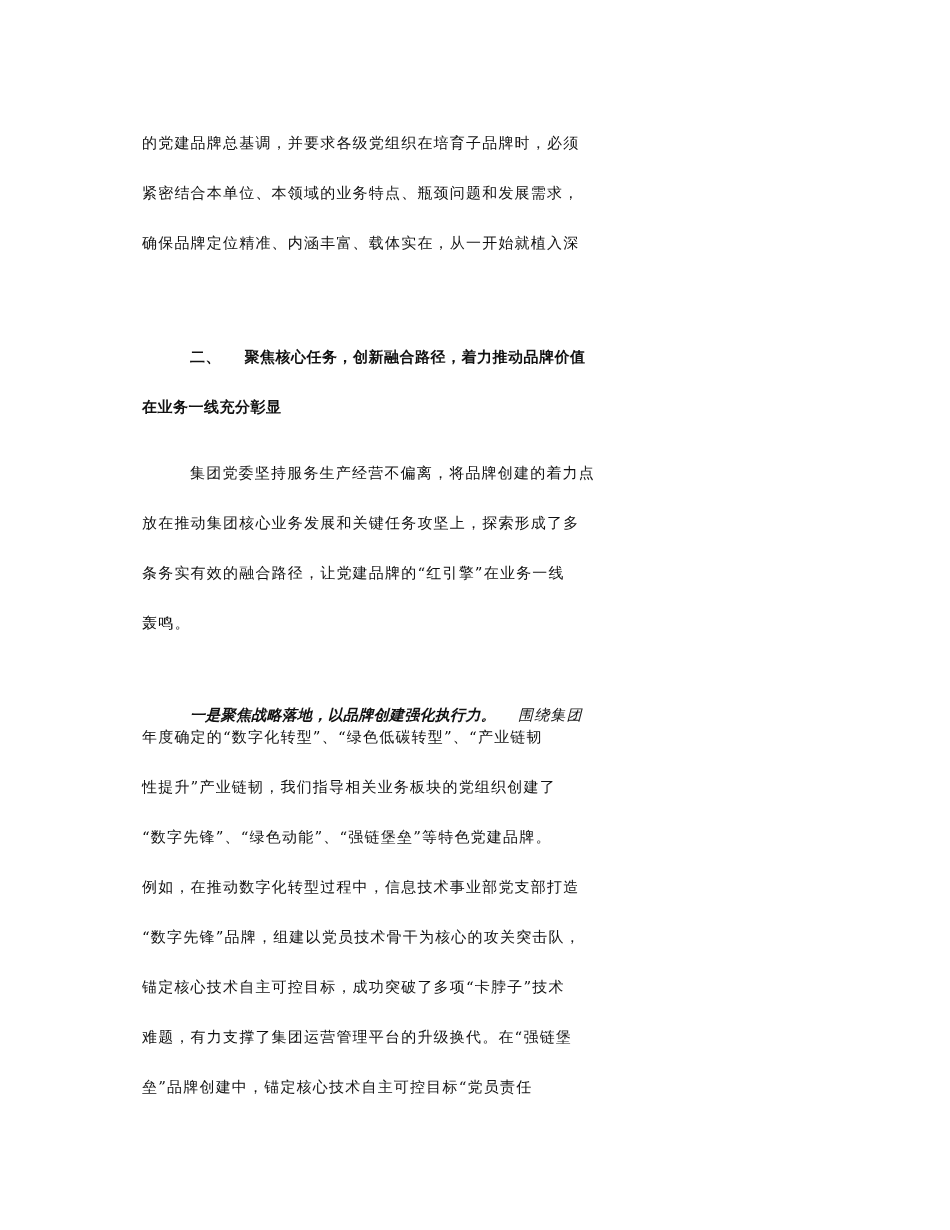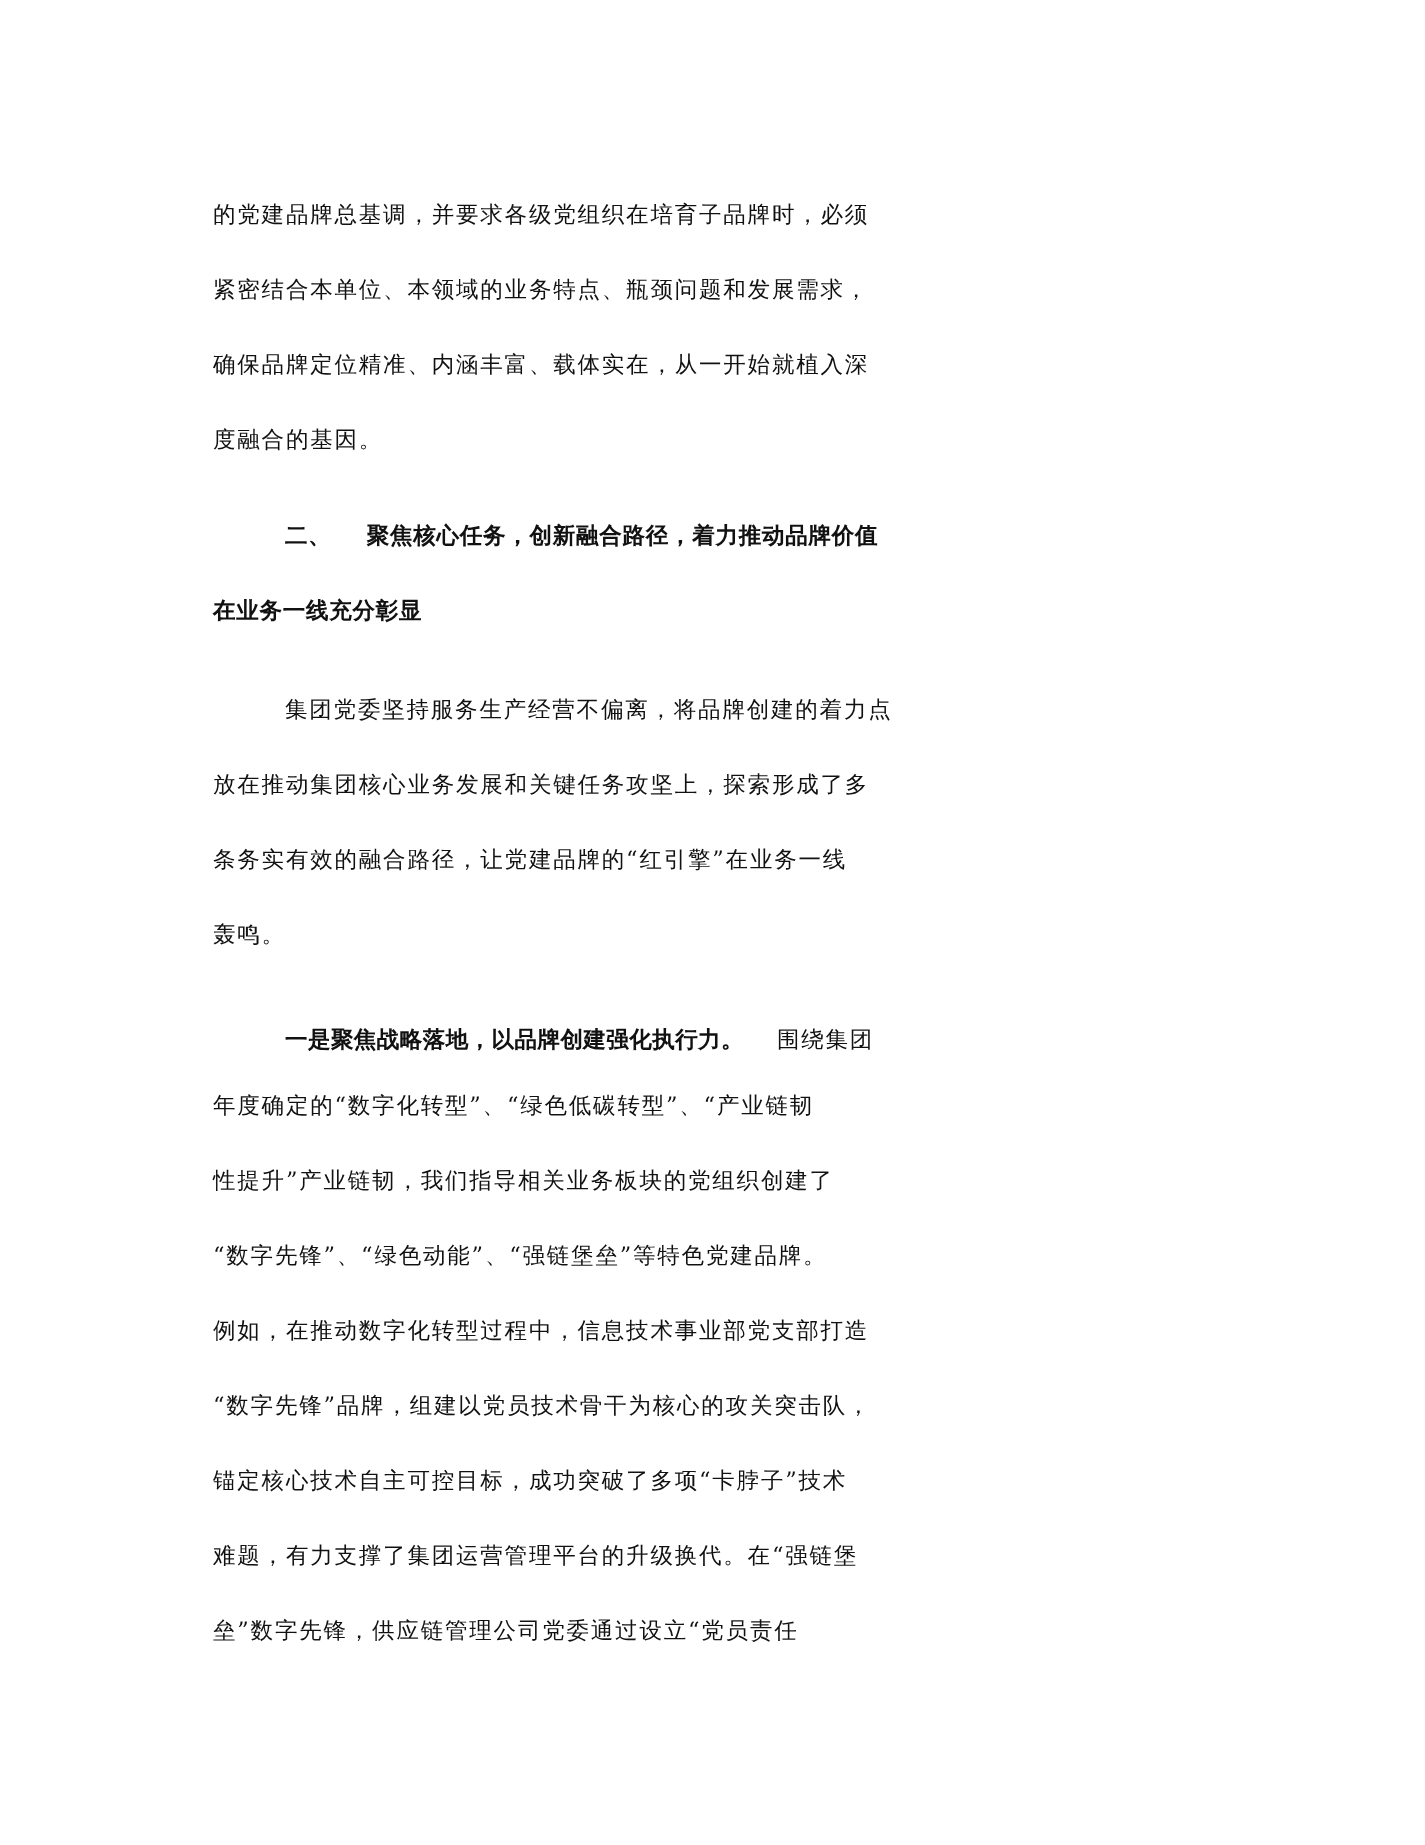--- a/index.html
+++ b/index.html
@@ -13,41 +13,40 @@
   .indent { left: 190px; }
 </style>
 </head>
 <body>
 
 <div class="page">
 
   <div class="line" style="top:128px;">的党建品牌总基调，并要求各级党组织在培育子品牌时，必须</div>
   <div class="line" style="top:178px;">紧密结合本单位、本领域的业务特点、瓶颈问题和发展需求，</div>
   <div class="line" style="top:228px;">确保品牌定位精准、内涵丰富、载体实在，从一开始就植入深</div>
-  <div class="line" style="top:278px;">度融合的基因。</div>
 
   <div class="line heading indent" style="top:342px;">
     <span>二、</span>
     <span style="display:inline-block;width:12px;"></span>
     <span>聚焦核心任务，创新融合路径，着力推动品牌价值</span>
   </div>
   <div class="line heading" style="top:392px;">在业务一线充分彰显</div>
 
   <div class="line indent" style="top:458px;">集团党委坚持服务生产经营不偏离，将品牌创建的着力点</div>
   <div class="line" style="top:508px;">放在推动集团核心业务发展和关键任务攻坚上，探索形成了多</div>
   <div class="line" style="top:558px;">条务实有效的融合路径，让党建品牌的“红引擎”在业务一线</div>
   <div class="line" style="top:608px;">轰鸣。</div>
 
-  <div class="line indent" style="top:678px;">
+  <div class="line indent" style="top:700px;font-style:italic;">
     <span class="bold">一是聚焦战略落地，以品牌创建强化执行力。</span>
     <span style="display:inline-block;width:10px;"></span>
     <span>围绕集团</span>
   </div>
   <div class="line" style="top:722px;">年度确定的“数字化转型”、“绿色低碳转型”、“产业链韧</div>
   <div class="line" style="top:772px;">性提升”产业链韧，我们指导相关业务板块的党组织创建了</div>
   <div class="line" style="top:822px;">“数字先锋”、“绿色动能”、“强链堡垒”等特色党建品牌。</div>
   <div class="line" style="top:872px;">例如，在推动数字化转型过程中，信息技术事业部党支部打造</div>
   <div class="line" style="top:922px;">“数字先锋”品牌，组建以党员技术骨干为核心的攻关突击队，</div>
   <div class="line" style="top:972px;">锚定核心技术自主可控目标，成功突破了多项“卡脖子”技术</div>
   <div class="line" style="top:1022px;">难题，有力支撑了集团运营管理平台的升级换代。在“强链堡</div>
-  <div class="line" style="top:1072px;">垒”数字先锋，供应链管理公司党委通过设立“党员责任</div>
+  <div class="line" style="top:1072px;">垒”品牌创建中，锚定核心技术自主可控目标“党员责任</div>
 
 </div>
 
 </body></html>

